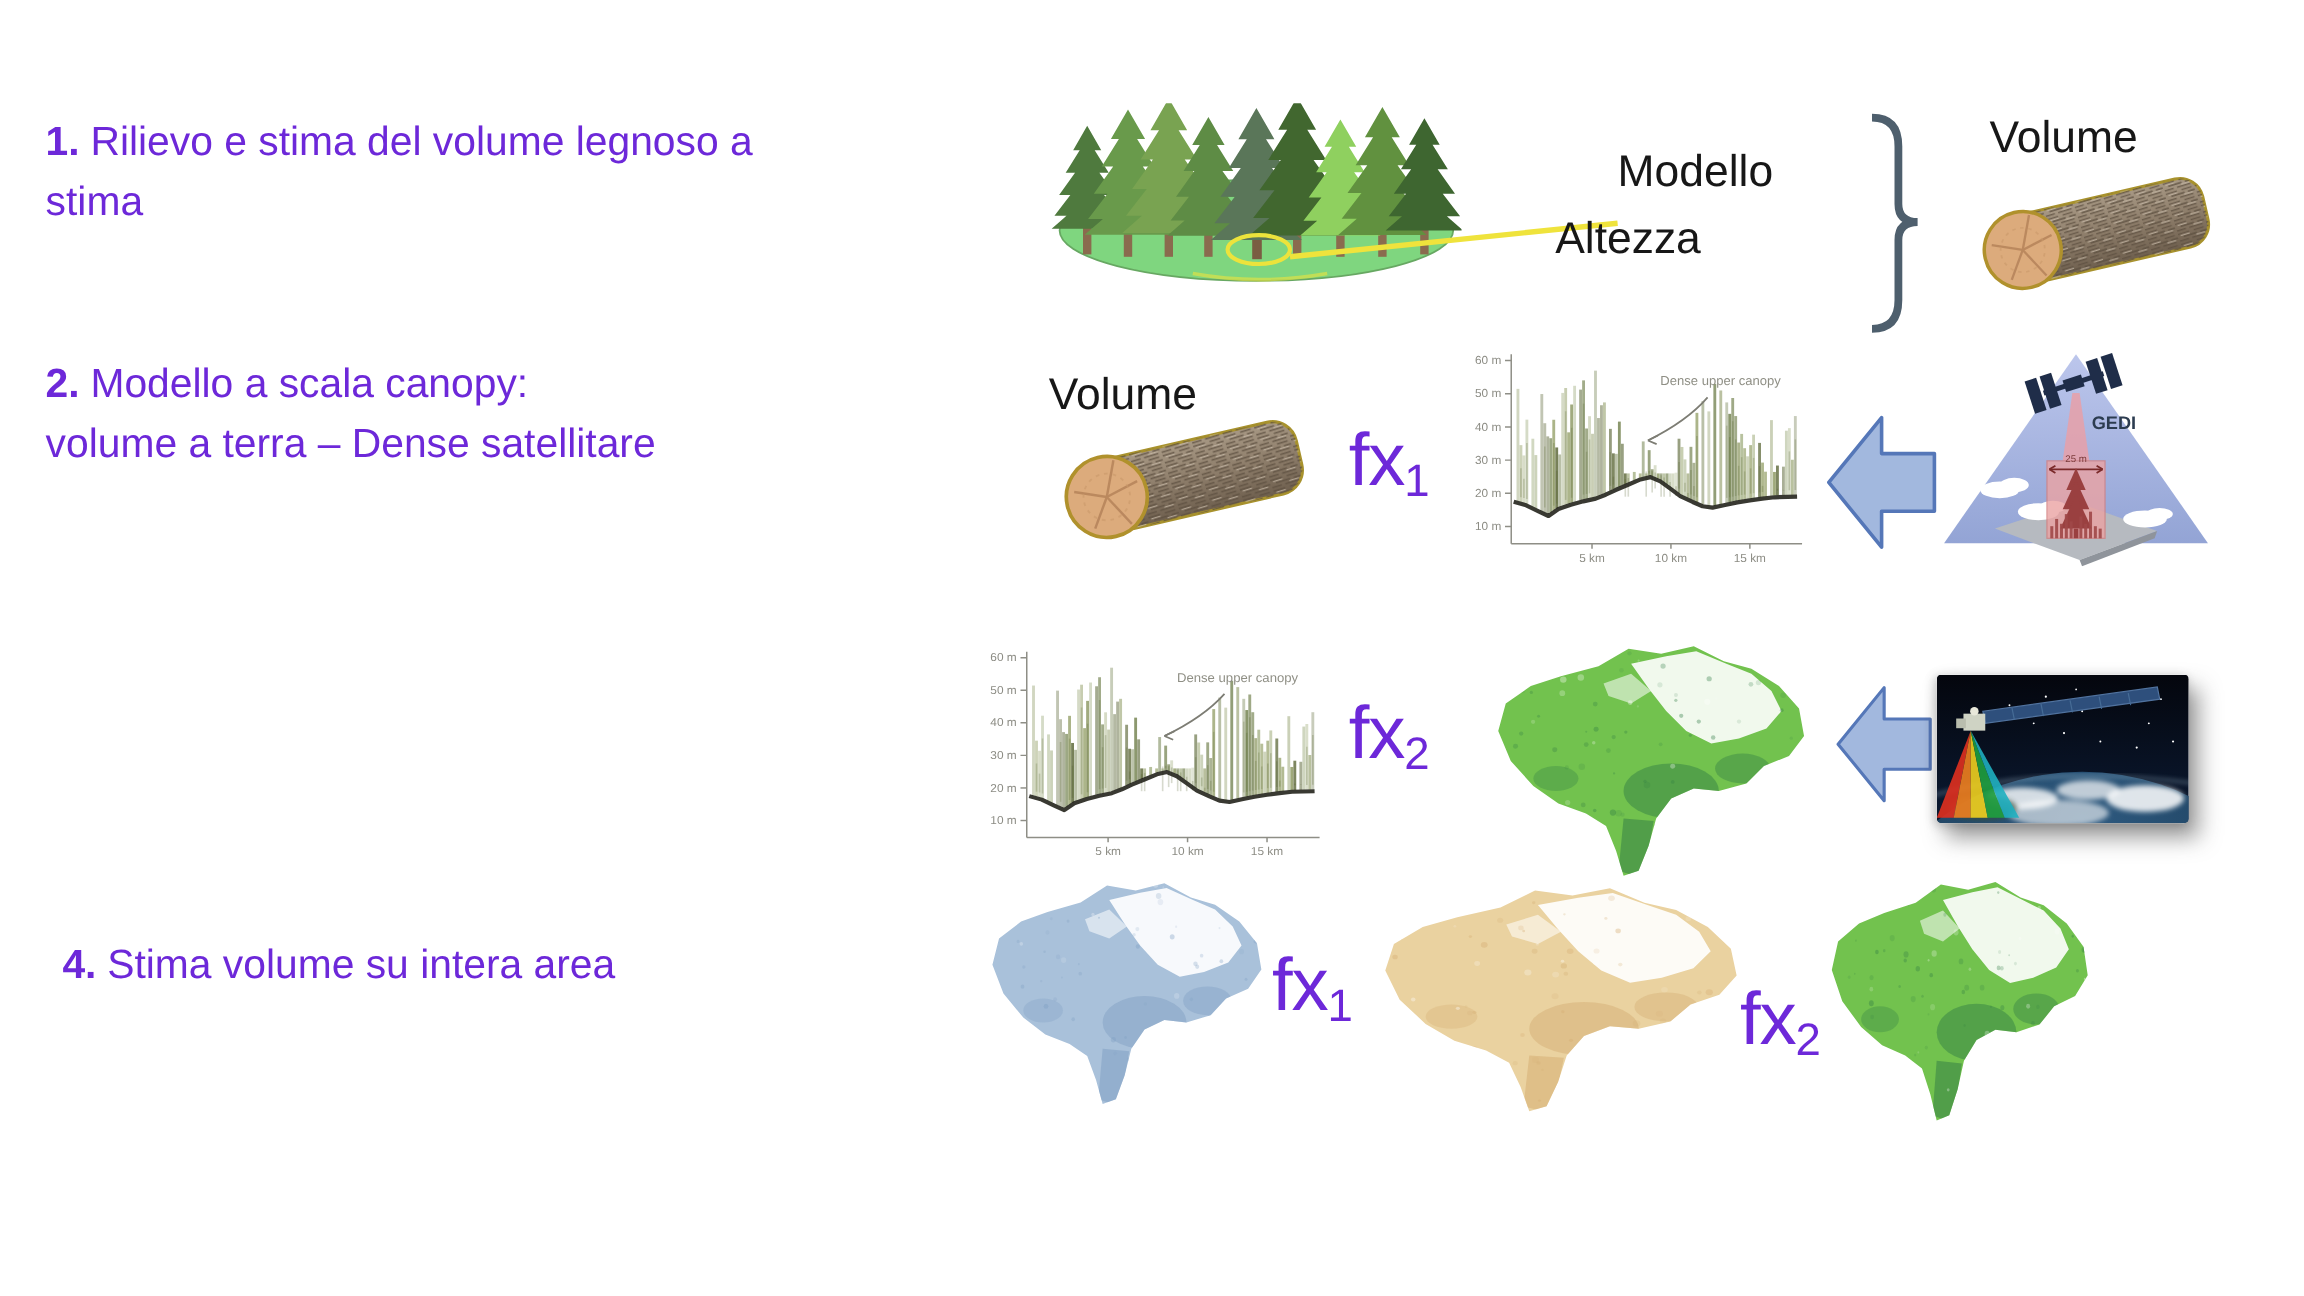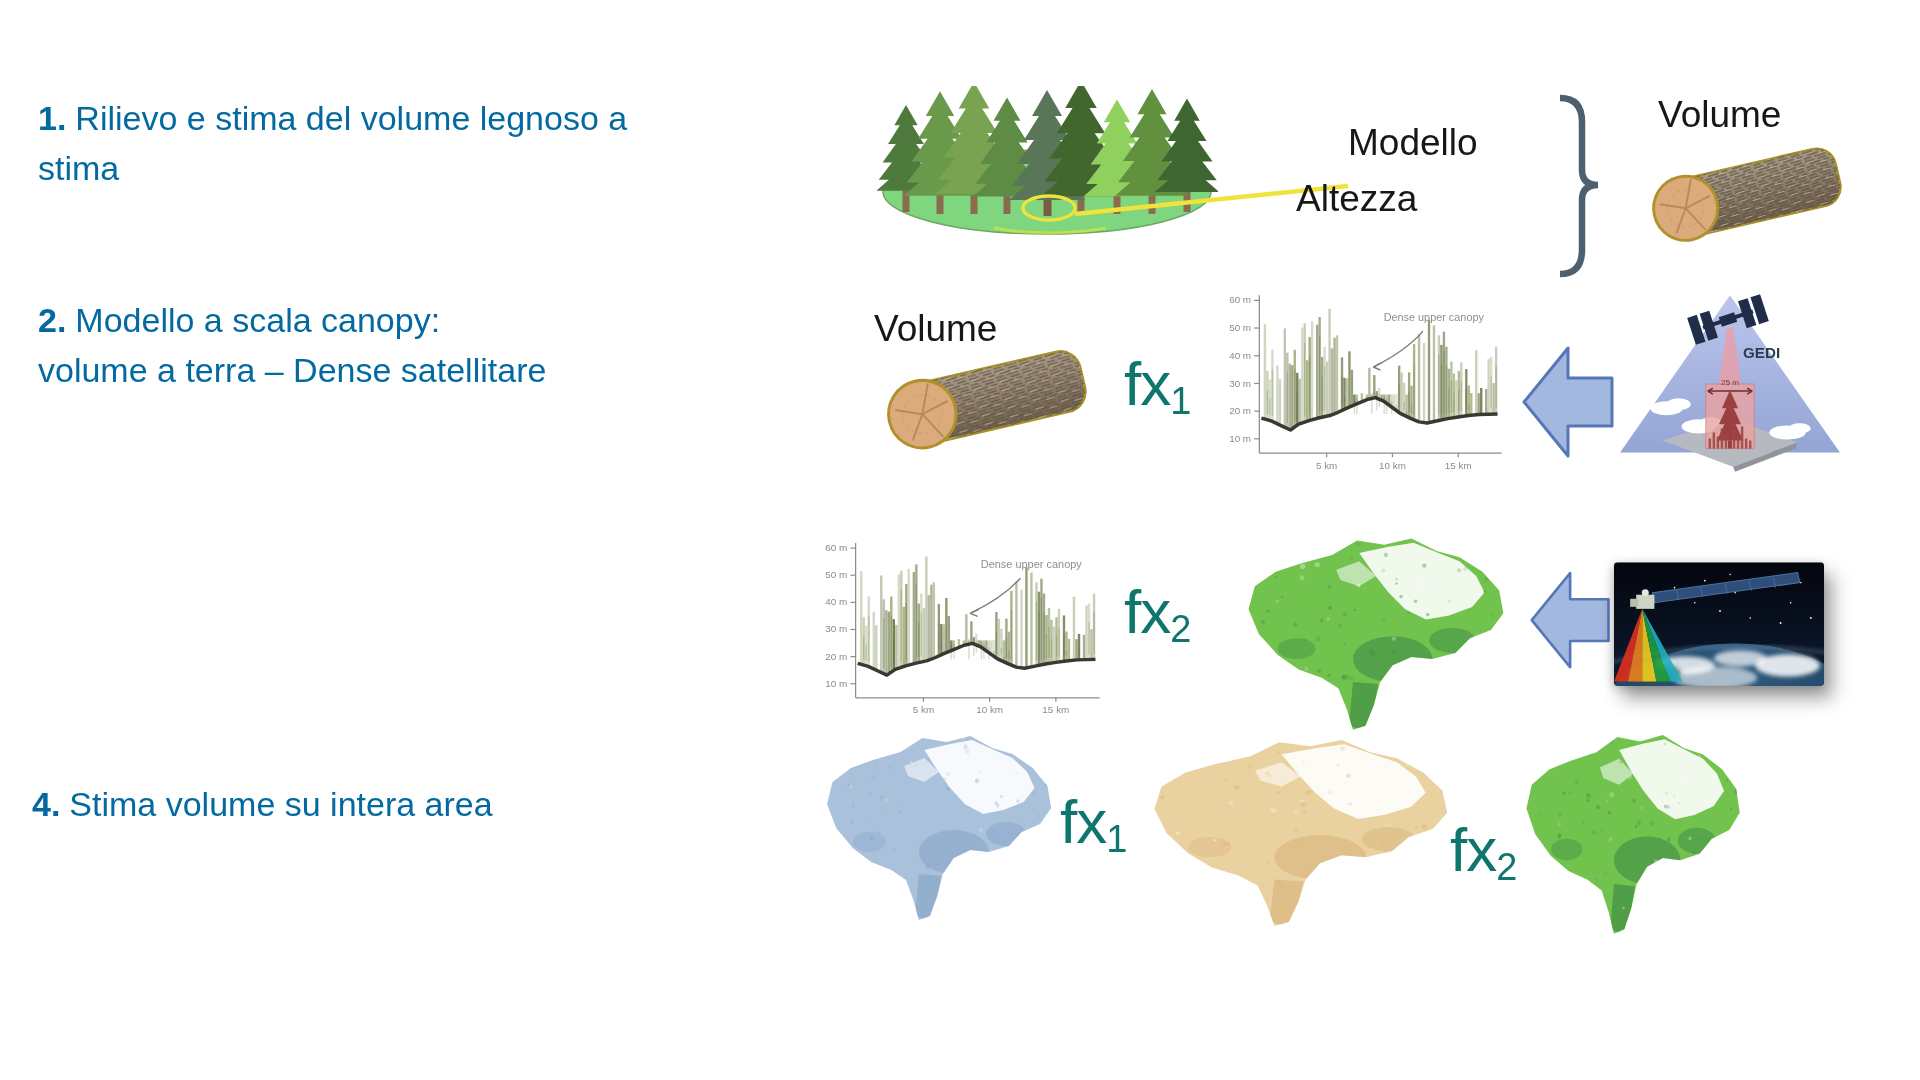--- a/index.html
+++ b/index.html
@@ -1,22 +1,22 @@
 <!DOCTYPE html>
 <html><head>
 <meta charset="utf-8">
 <style>
   html,body{margin:0;padding:0;background:#ffffff;}
   .page{position:relative;width:1920px;height:1080px;background:#fff;overflow:hidden;
         font-family:"Liberation Sans",sans-serif;color:#141414;}
-  .step{position:absolute;font-size:34px;line-height:1.47;color:#0369a1;}
+  .step{position:absolute;font-size:34px;line-height:1.47;color:#6d28d9;}
   .step .num{font-weight:bold;margin-right:9px;}
   .step .ln{display:block;}
   .lbl{position:absolute;font-size:37px;color:#171717;}
-  .fx{position:absolute;font-size:62px;color:#0f766e;letter-spacing:-1px;}
+  .fx{position:absolute;font-size:62px;color:#6d28d9;letter-spacing:-1px;}
   .fx .sub{font-size:38px;position:relative;top:.24em;letter-spacing:0;}
   .abs{position:absolute;}
   .canopy-wrap{position:absolute;}
   .canopy{width:100%;height:100%;}
   .satphoto{position:absolute;border-radius:4px;overflow:hidden;
             box-shadow:8px 12px 18px rgba(60,60,60,.5), -2px 2px 8px rgba(60,60,60,.25);}
   .map{position:absolute;}
   svg text{font-family:"Liberation Sans",sans-serif;}
 </style>
 </head>
@@ -62,21 +62,21 @@
     <span class="ln"><span class="num">1.</span><span>Rilievo e stima del volume legnoso a</span></span>
     <span class="ln">stima</span>
   </div>
 
   <div class="step" style="left:38px;top:296px;width:700px">
     <span class="ln"><span class="num">2.</span><span>Modello a scala canopy:</span></span>
     <span class="ln">volume a terra – Dense satellitare</span>
   </div>
 
 
-  <div class="step" style="left:32px;top:780px;width:700px">
+  <div class="step" style="left:52px;top:780px;width:700px">
     <span class="ln"><span class="num">4.</span><span>Stima volume su intera area</span></span>
   </div>
 
   <svg class="abs" style="left:876px;top:86px" width="342" height="152" viewBox="0 0 342 152">
     <ellipse cx="171" cy="106" rx="164" ry="42" fill="#7fd67f" stroke="#67a862" stroke-width="1.5"></ellipse>
     <g fill="#8a6b4e">
       <rect x="26.5" y="96" width="7" height="30"></rect>
         <rect x="60.5" y="100" width="7" height="28"></rect>
       <rect x="94.5" y="98" width="7" height="30"></rect>
         <rect x="127.5" y="101" width="7" height="27"></rect>

